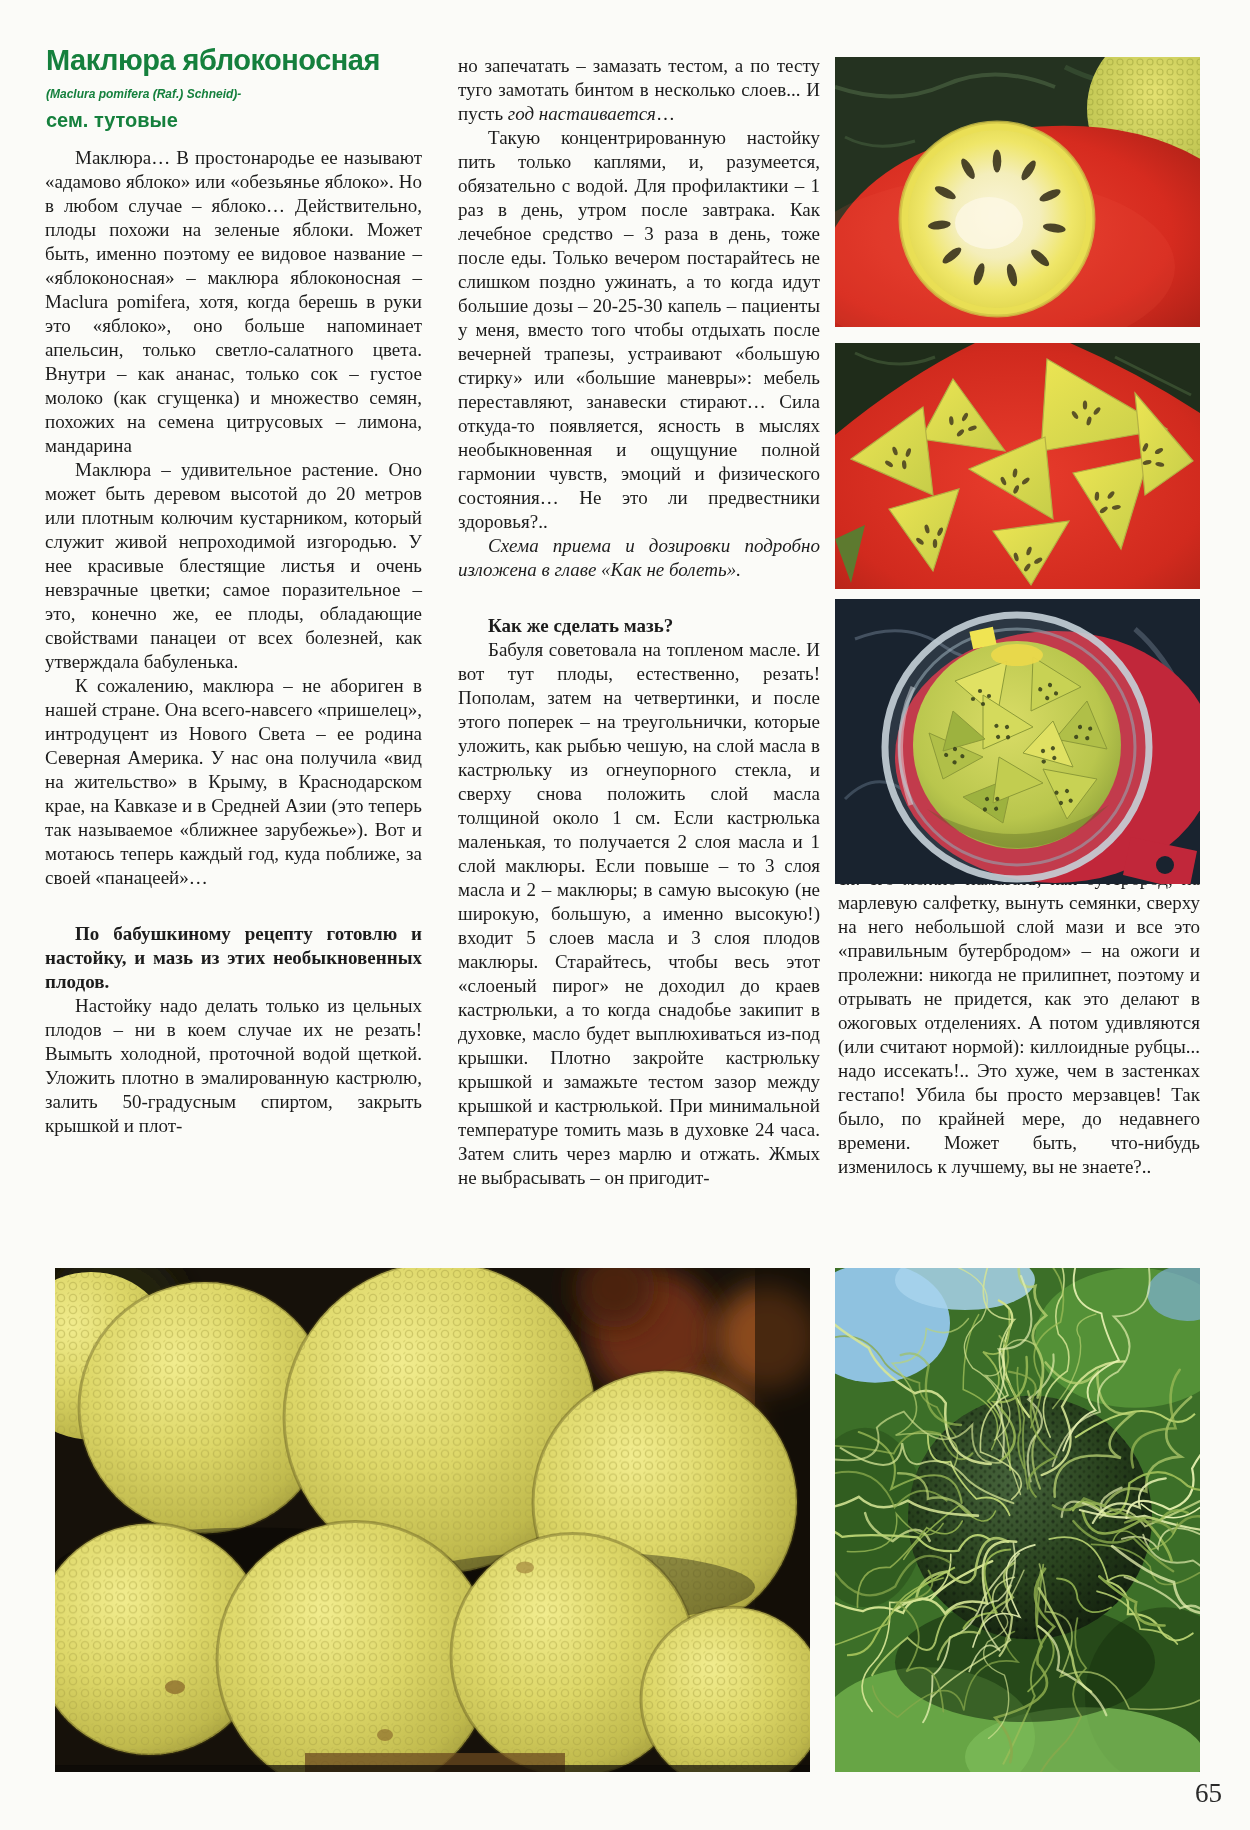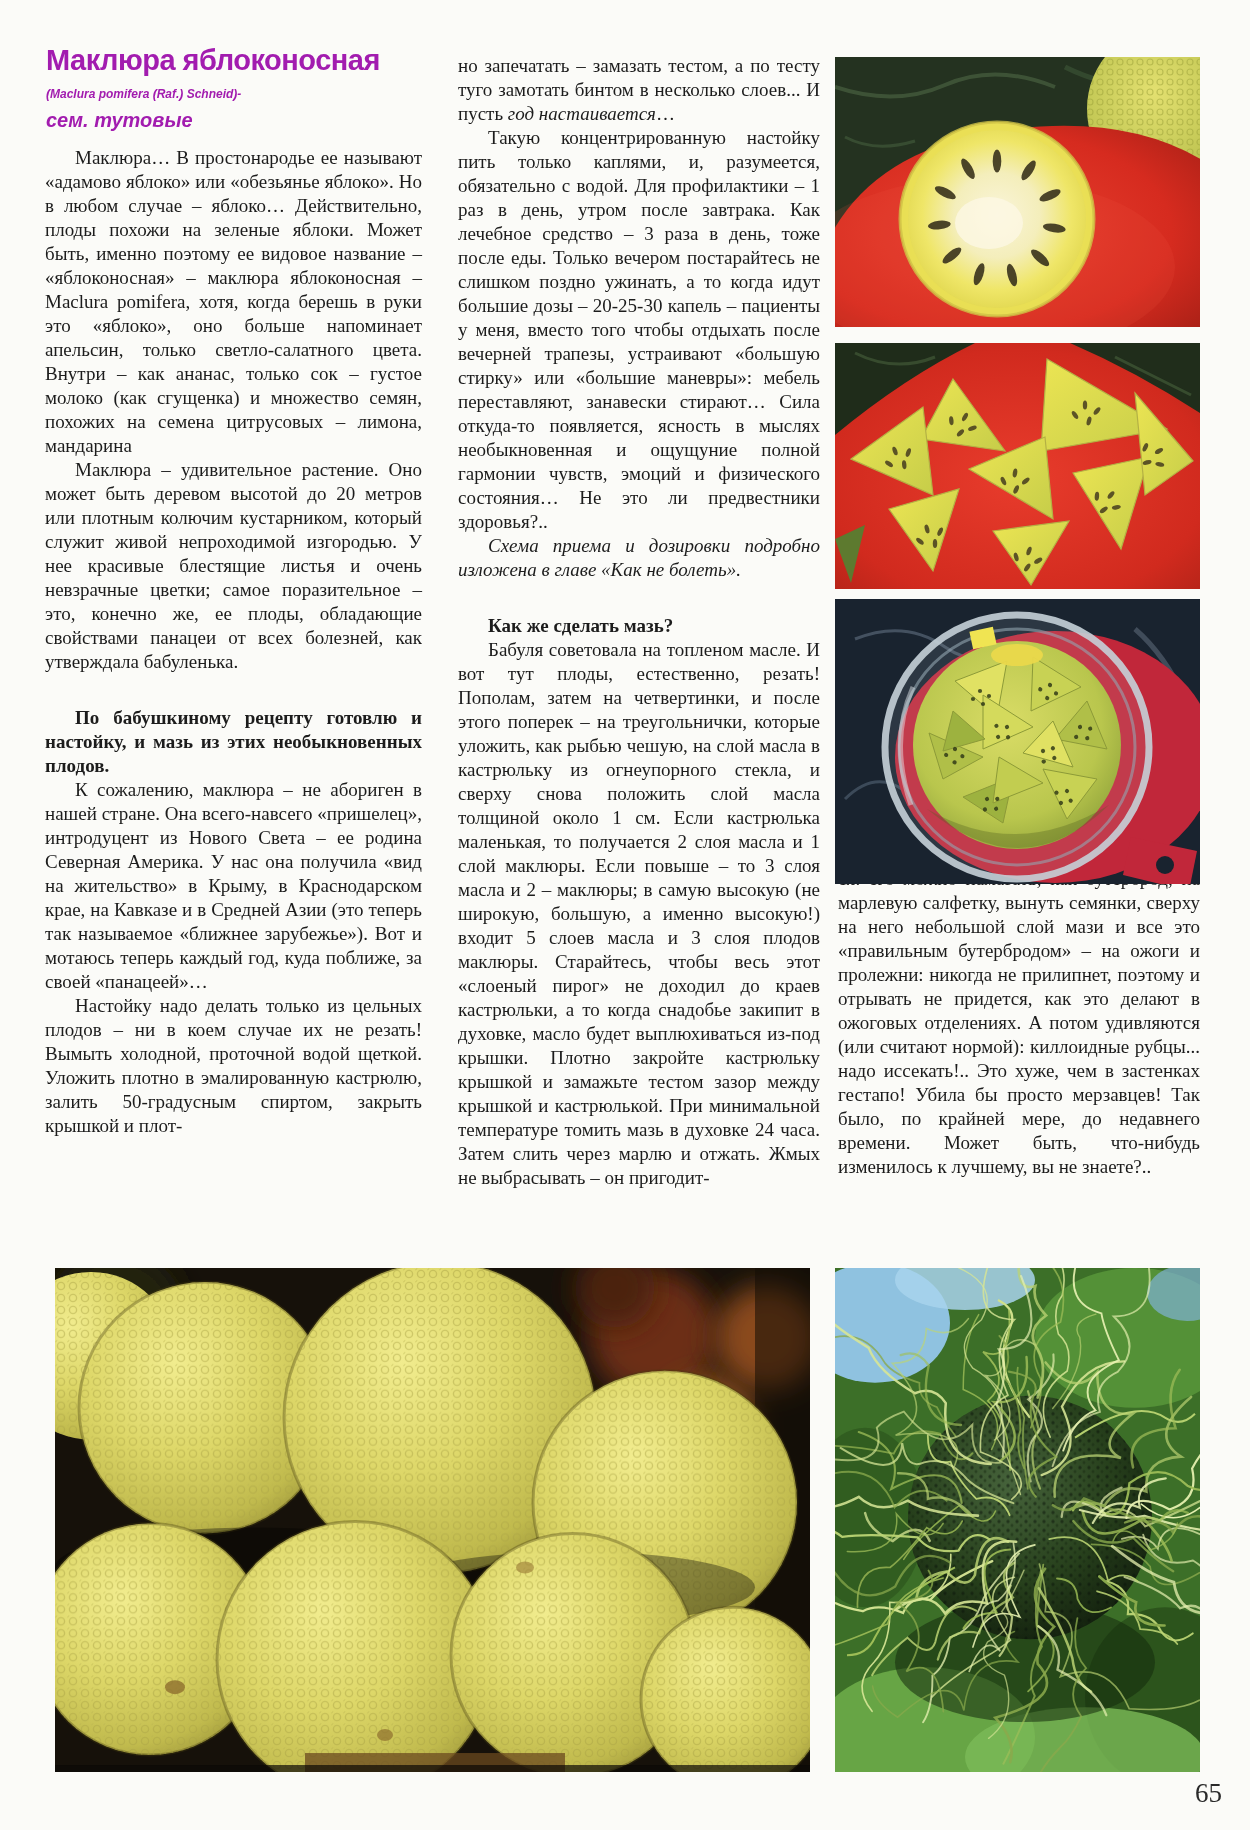--- a/index.html
+++ b/index.html
@@ -2,24 +2,24 @@
 <html><head>
 <meta charset="utf-8">
 <style>
   html,body{margin:0;padding:0;background:#8a8a8a;}
   .page{
     position:relative;width:1250px;height:1830px;margin:0 auto;
     background:#fbfbf8;overflow:hidden;
     font-family:"Liberation Serif",serif;color:#1c1c1c;
   }
   .title-block{position:absolute;left:46px;top:44px;width:360px;
-    font-family:"Liberation Sans",sans-serif;color:#a21caf;}
+    font-family:"Liberation Sans",sans-serif;color:#15803d;}
   .title{font-size:29px;font-weight:bold;letter-spacing:-0.5px;line-height:32px;}
   .subtitle{font-size:12px;font-weight:bold;font-style:italic;line-height:26px;margin-top:5px;}
-  .subtitle2{font-size:20px;font-weight:bold;font-style:italic;line-height:26px;}
+  .subtitle2{font-size:20px;font-weight:bold;line-height:26px;}
   .col{position:absolute;text-align:justify;font-size:19px;line-height:24px;}
   .col p{margin:0;}
   p.ind{text-indent:30px;}
   p.bold{font-weight:700;}
   p.it{font-style:italic;}
   p.sp{margin-top:32px;}
   .run-i{font-style:italic;}
   #col1{left:45px;top:146px;width:377px;}
   #col2{left:458px;top:54px;width:362px;}
   #col3{left:838px;top:867px;width:362px;}
@@ -40,22 +40,22 @@
 
   <div class="title-block">
     <div class="title">Маклюра яблоконосная</div>
     <div class="subtitle">(Maclura pomifera (Raf.) Schneid)-</div>
     <div class="subtitle2">сем. тутовые</div>
   </div>
 
   <div id="col1" class="col">
       <p class="ind"><span>Маклюра… В простонародье ее называют «адамово яблоко» или «обезьянье яблоко». Но в любом случае – яблоко… Действительно, плоды похожи на зеленые яблоки. Может быть, именно поэтому ее видовое название – «яблоконосная» – маклюра яблоконосная – Maclura pomifera, хотя, когда берешь в руки это «яблоко», оно больше напоминает апельсин, только светло-салатного цвета. Внутри – как ананас, только сок – густое молоко (как сгущенка) и множество семян, похожих на семена цитрусовых – лимона, мандарина</span></p>
       <p class="ind"><span>Маклюра – удивительное растение. Оно может быть деревом высотой до 20 метров или плотным колючим кустарником, который служит живой непроходимой изгородью. У нее красивые блестящие листья и очень невзрачные цветки; самое поразительное – это, конечно же, ее плоды, обладающие свойствами панацеи от всех болезней, как утверждала бабуленька.</span></p>
+      <p class="ind"><span>К сожалению, маклюра – не абориген в нашей стране. Она всего-навсего «пришелец», интродуцент из Нового Света – ее родина Северная Америка. У нас она получила «вид на жительство» в Крыму, в Краснодарском крае, на Кавказе и в Средней Азии (это теперь так называемое «ближнее зарубежье»). Вот и мотаюсь теперь каждый год, куда поближе, за своей «панацеей»…</span></p>
       <p class="ind bold sp"><span>По бабушкиному рецепту готовлю и настойку, и мазь из этих необыкновенных плодов.</span></p>
-      <p class="ind"><span>К сожалению, маклюра – не абориген в нашей стране. Она всего-навсего «пришелец», интродуцент из Нового Света – ее родина Северная Америка. У нас она получила «вид на жительство» в Крыму, в Краснодарском крае, на Кавказе и в Средней Азии (это теперь так называемое «ближнее зарубежье»). Вот и мотаюсь теперь каждый год, куда поближе, за своей «панацеей»…</span></p>
       <p class="ind"><span>Настойку надо делать только из цельных плодов – ни в коем случае их не резать! Вымыть холодной, проточной водой щеткой. Уложить плотно в эмалированную кастрюлю, залить 50-градусным спиртом, закрыть крышкой и плот-</span></p>
     </div>
   <div id="col2" class="col">
       <p><span>но запечатать – замазать  тестом, а по тесту туго замотать бинтом в несколько слоев... И пусть </span><span class="run-i">год настаивается</span><span>…</span></p>
       <p class="ind"><span>Такую концентрированную настойку пить только каплями, и, разумеется, обязательно с водой. Для профилактики – 1 раз в день, утром после завтрака. Как лечебное средство – 3 раза в день, тоже после еды. Только вечером постарайтесь не слишком поздно ужинать, а то когда идут большие дозы – 20-25-30 капель – пациенты у меня, вместо того чтобы отдыхать после вечерней трапезы, устраивают «большую стирку» или «большие маневры»: мебель переставляют, занавески стирают… Сила откуда-то появляется, ясность в мыслях необыкновенная и ощущуние полной гармонии чувств, эмоций и физического состояния… Не это ли предвестники здоровья?..</span></p>
       <p class="ind it"><span>Схема приема и дозировки подробно изложена в главе «Как не болеть».</span></p>
       <p class="ind bold sp"><span>Как же сделать мазь?</span></p>
       <p class="ind"><span>Бабуля советовала на топленом масле. И вот тут плоды, естественно, резать! Пополам, затем на четвертинки, и после этого поперек – на треугольнички, которые уложить, как рыбью чешую, на слой масла в кастрюльку из огнеупорного стекла, и сверху снова положить слой масла толщиной около 1 см. Если кастрюлька маленькая, то получается 2 слоя масла и 1 слой маклюры. Если повыше – то 3 слоя масла и 2 – маклюры; в самую высокую (не широкую, большую, а именно высокую!) входит 5 слоев масла и 3 слоя плодов маклюры. Старайтесь, чтобы весь этот «слоеный пирог» не доходил до краев кастрюльки, а то когда снадобье закипит в духовке, масло будет выплюхиваться из-под крышки. Плотно закройте кастрюльку крышкой и замажьте тестом зазор между крышкой и кастрюлькой. При минимальной температуре томить мазь в духовке 24 часа. Затем слить через марлю и отжать. Жмых не выбрасывать – он пригодит-</span></p>
     </div>
   <div id="col3" class="col">

